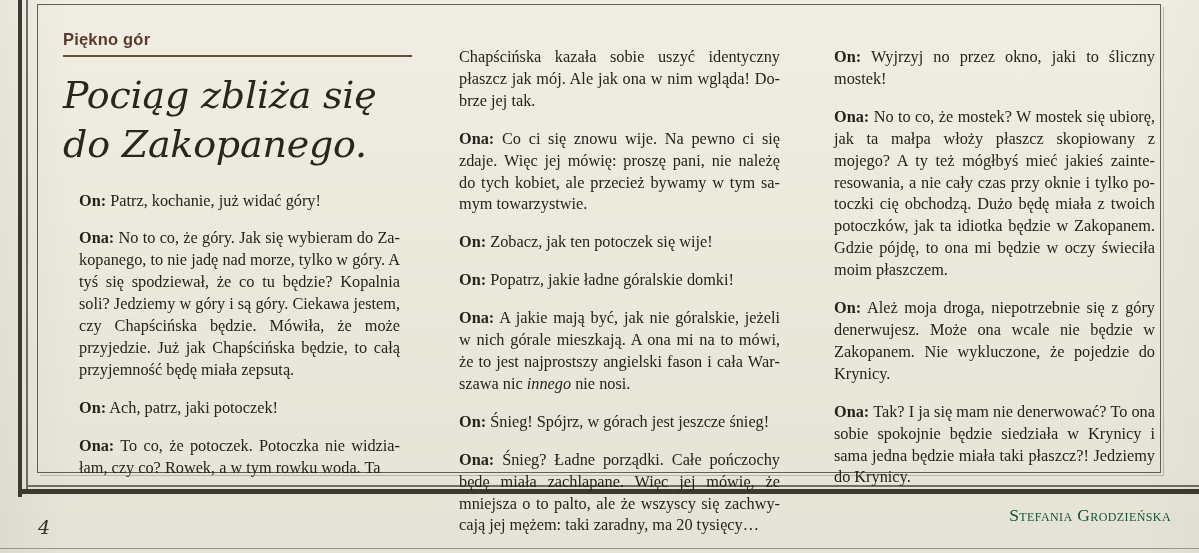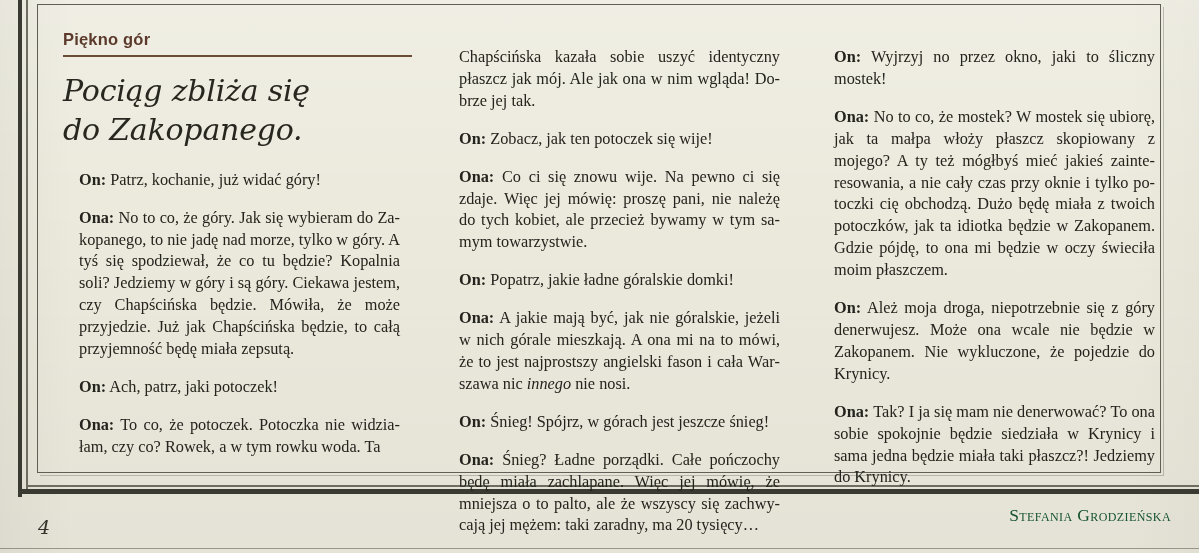--- a/index.html
+++ b/index.html
@@ -86,21 +86,21 @@
     width:349px;height:1.6px;
     background:#6b4a36;
     margin:0 0 14px 0;
   }
 
   
   .headline{
     font-family:"DejaVu Serif", serif;
     font-style:italic;
     font-weight:400;
-    font-size:30px;
+    font-size:38px;
     line-height:1.30;
     color:#27261f;
     margin:0 0 20px 0;
     letter-spacing:-0.2px;
   }
   .headline span{display:block;}
 
   
   .body{
     font-family:"Liberation Serif", serif;
@@ -167,22 +167,22 @@
             <p><span class="spk">On:</span><span> Ach, patrz, jaki potoczek!</span></p>
             <p><span class="spk">Ona:</span><span> To co, że potoczek. Potoczka nie widzia­łam, czy co? Rowek, a w tym rowku woda. Ta</span></p>
           </div>
       </div>
     </div>
 
     <div class="col col-2">
       <div class="body">
         <div id="col2-slot">
             <p><span>Chapścińska kazała sobie uszyć identyczny płaszcz jak mój. Ale jak ona w nim wgląda! Do­brze jej tak.</span></p>
+            <p><span class="spk">Ona:</span><span> Co ci się znowu wije. Na pewno ci się zdaje. Więc jej mówię: proszę pani, nie należę do tych kobiet, ale przecież bywamy w tym sa­mym towarzystwie.</span></p>
             <p><span class="spk">On:</span><span> Zobacz, jak ten potoczek się wije!</span></p>
-            <p><span class="spk">Ona:</span><span> Co ci się znowu wije. Na pewno ci się zdaje. Więc jej mówię: proszę pani, nie należę do tych kobiet, ale przecież bywamy w tym sa­mym towarzystwie.</span></p>
             <p><span class="spk">On:</span><span> Popatrz, jakie ładne góralskie domki!</span></p>
             <p><span class="spk">Ona:</span><span> A jakie mają być, jak nie góralskie, jeżeli w nich górale mieszkają. A ona mi na to mówi, że to jest najprostszy angielski fason i cała War­szawa nic </span><em>innego</em><span> nie nosi.</span></p>
             <p><span class="spk">On:</span><span> Śnieg! Spójrz, w górach jest jeszcze śnieg!</span></p>
             <p><span class="spk">Ona:</span><span> Śnieg? Ładne porządki. Całe pończochy będę miała zachlapane. Więc jej mówię, że mniejsza o to palto, ale że wszyscy się zachwy­cają jej mężem: taki zaradny, ma 20 tysięcy…</span></p>
           </div>
       </div>
     </div>
 
     <div class="col col-3">
       <div class="body">

